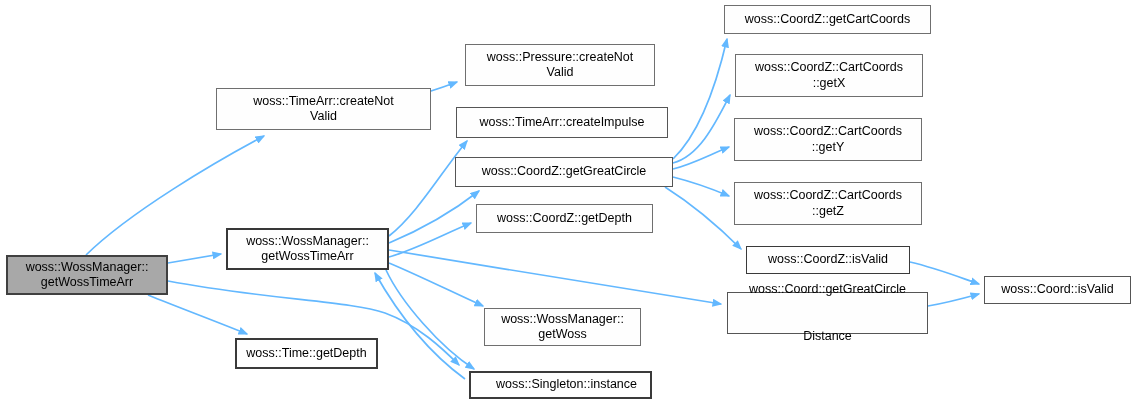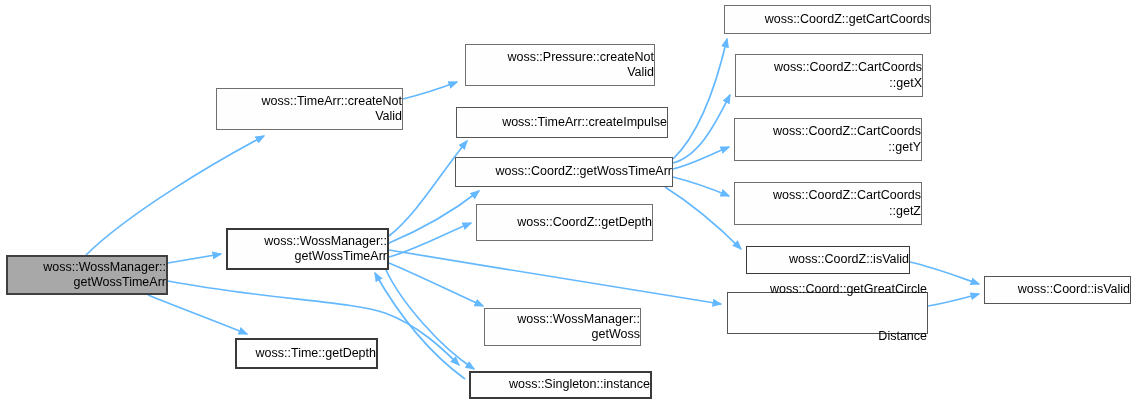--- a/index.html
+++ b/index.html
@@ -11,21 +11,21 @@
     overflow:hidden;
   }
   .edge-layer{position:absolute;left:0;top:0;width:1137px;height:404px;}
   .edge{fill:none;stroke-width:1.7px;}
   .node{
     position:absolute;
     box-sizing:border-box;
     border-style:solid;
     display:flex;
     flex-direction:column;
-    align-items:flex-end;
+    align-items:center;
     justify-content:center;
     text-align:center;
     font-size:12.5px;
     line-height:1.22;
     color:#000000;
     white-space:nowrap;
     cursor:pointer;
   }
 </style>
 </head>
@@ -58,35 +58,35 @@
         <path d="M 665,187 C 695,206 722,230 741,249" class="edge" stroke="#63b8ff" marker-end="url(#arrow)"></path>
         <path d="M 910,262 C 936,268 956,276 979,284" class="edge" stroke="#63b8ff" marker-end="url(#arrow)"></path>
         <path d="M 928,306 C 946,303 961,299 979,294" class="edge" stroke="#63b8ff" marker-end="url(#arrow)"></path>
       </g>
   </svg>
   <div>
       <div class="node" style="left: 6px; top: 255px; width: 162px; height: 40px; background: rgb(168, 168, 168); border-color: rgb(64, 64, 64); border-width: 2px;">
         <span>woss::WossManager::</span>
         <span>getWossTimeArr</span>
       </div>
-      <div class="node" style="left: 216px; top: 88px; width: 187px; height: 42px; background: rgb(254, 254, 254); border-color: rgb(111, 111, 111); border-width: 1px;">
+      <div class="node" style="left: 216px; top: 88px; width: 215px; height: 42px; background: rgb(254, 254, 254); border-color: rgb(111, 111, 111); border-width: 1px;">
         <span>woss::TimeArr::createNot</span>
         <span>Valid</span>
       </div>
       <div class="node" style="left: 465px; top: 44px; width: 190px; height: 42px; background: rgb(254, 254, 254); border-color: rgb(111, 111, 111); border-width: 1px;">
         <span>woss::Pressure::createNot</span>
         <span>Valid</span>
       </div>
       <div class="node" style="left: 456px; top: 107px; width: 212px; height: 31px; background: rgb(254, 254, 254); border-color: rgb(85, 85, 85); border-width: 1px;">
         <span>woss::TimeArr::createImpulse</span>
       </div>
       <div class="node" style="left: 455px; top: 157px; width: 218px; height: 30px; background: rgb(254, 254, 254); border-color: rgb(85, 85, 85); border-width: 1px;">
-        <span>woss::CoordZ::getWossTimeArr</span>
+        <span>woss::CoordZ::getGreatCircle</span>
       </div>
-      <div class="node" style="left: 476px; top: 204px; width: 177px; height: 37px; background: rgb(254, 254, 254); border-color: rgb(111, 111, 111); border-width: 1px;">
+      <div class="node" style="left: 476px; top: 204px; width: 177px; height: 29px; background: rgb(254, 254, 254); border-color: rgb(111, 111, 111); border-width: 1px;">
         <span>woss::CoordZ::getDepth</span>
       </div>
       <div class="node" style="left: 226px; top: 228px; width: 163px; height: 42px; background: rgb(254, 254, 254); border-color: rgb(56, 56, 56); border-width: 2px;">
         <span>woss::WossManager::</span>
         <span>getWossTimeArr</span>
       </div>
       <div class="node" style="left: 724px; top: 5px; width: 207px; height: 29px; background: rgb(254, 254, 254); border-color: rgb(111, 111, 111); border-width: 1px;">
         <span>woss::CoordZ::getCartCoords</span>
       </div>
       <div class="node" style="left: 735px; top: 54px; width: 188px; height: 43px; background: rgb(254, 254, 254); border-color: rgb(111, 111, 111); border-width: 1px;">

